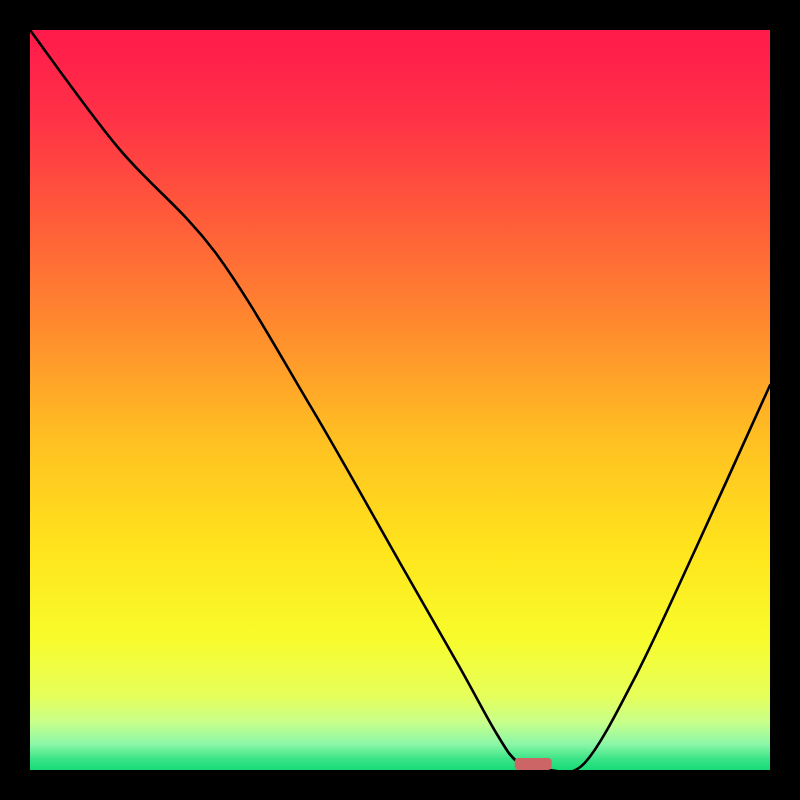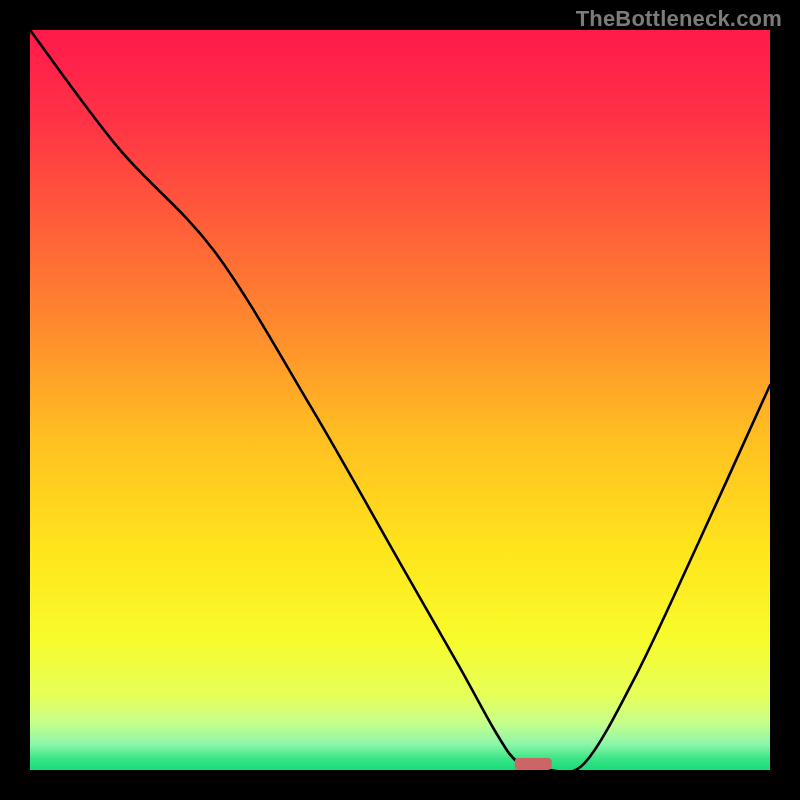--- a/index.html
+++ b/index.html
@@ -39,21 +39,20 @@
     position: absolute;
     left: 0;
     top: 0;
   }
 </style>
 </head>
 <body>
 
 <div class="frame">
 
-  <div class="watermark">TheBottleneck.com</div>
 
   <div class="plot-area">
     <svg id="chart-svg" width="740" height="740" viewBox="0 0 740 740">
       <defs>
         <linearGradient id="bg-grad" x1="0" y1="0" x2="0" y2="1">
             <stop offset="0%" stop-color="#ff1a4b"></stop>
             <stop offset="12%" stop-color="#ff3246"></stop>
             <stop offset="25%" stop-color="#ff5a3a"></stop>
             <stop offset="40%" stop-color="#ff8a2e"></stop>
             <stop offset="55.00000000000001%" stop-color="#ffbf22"></stop>

